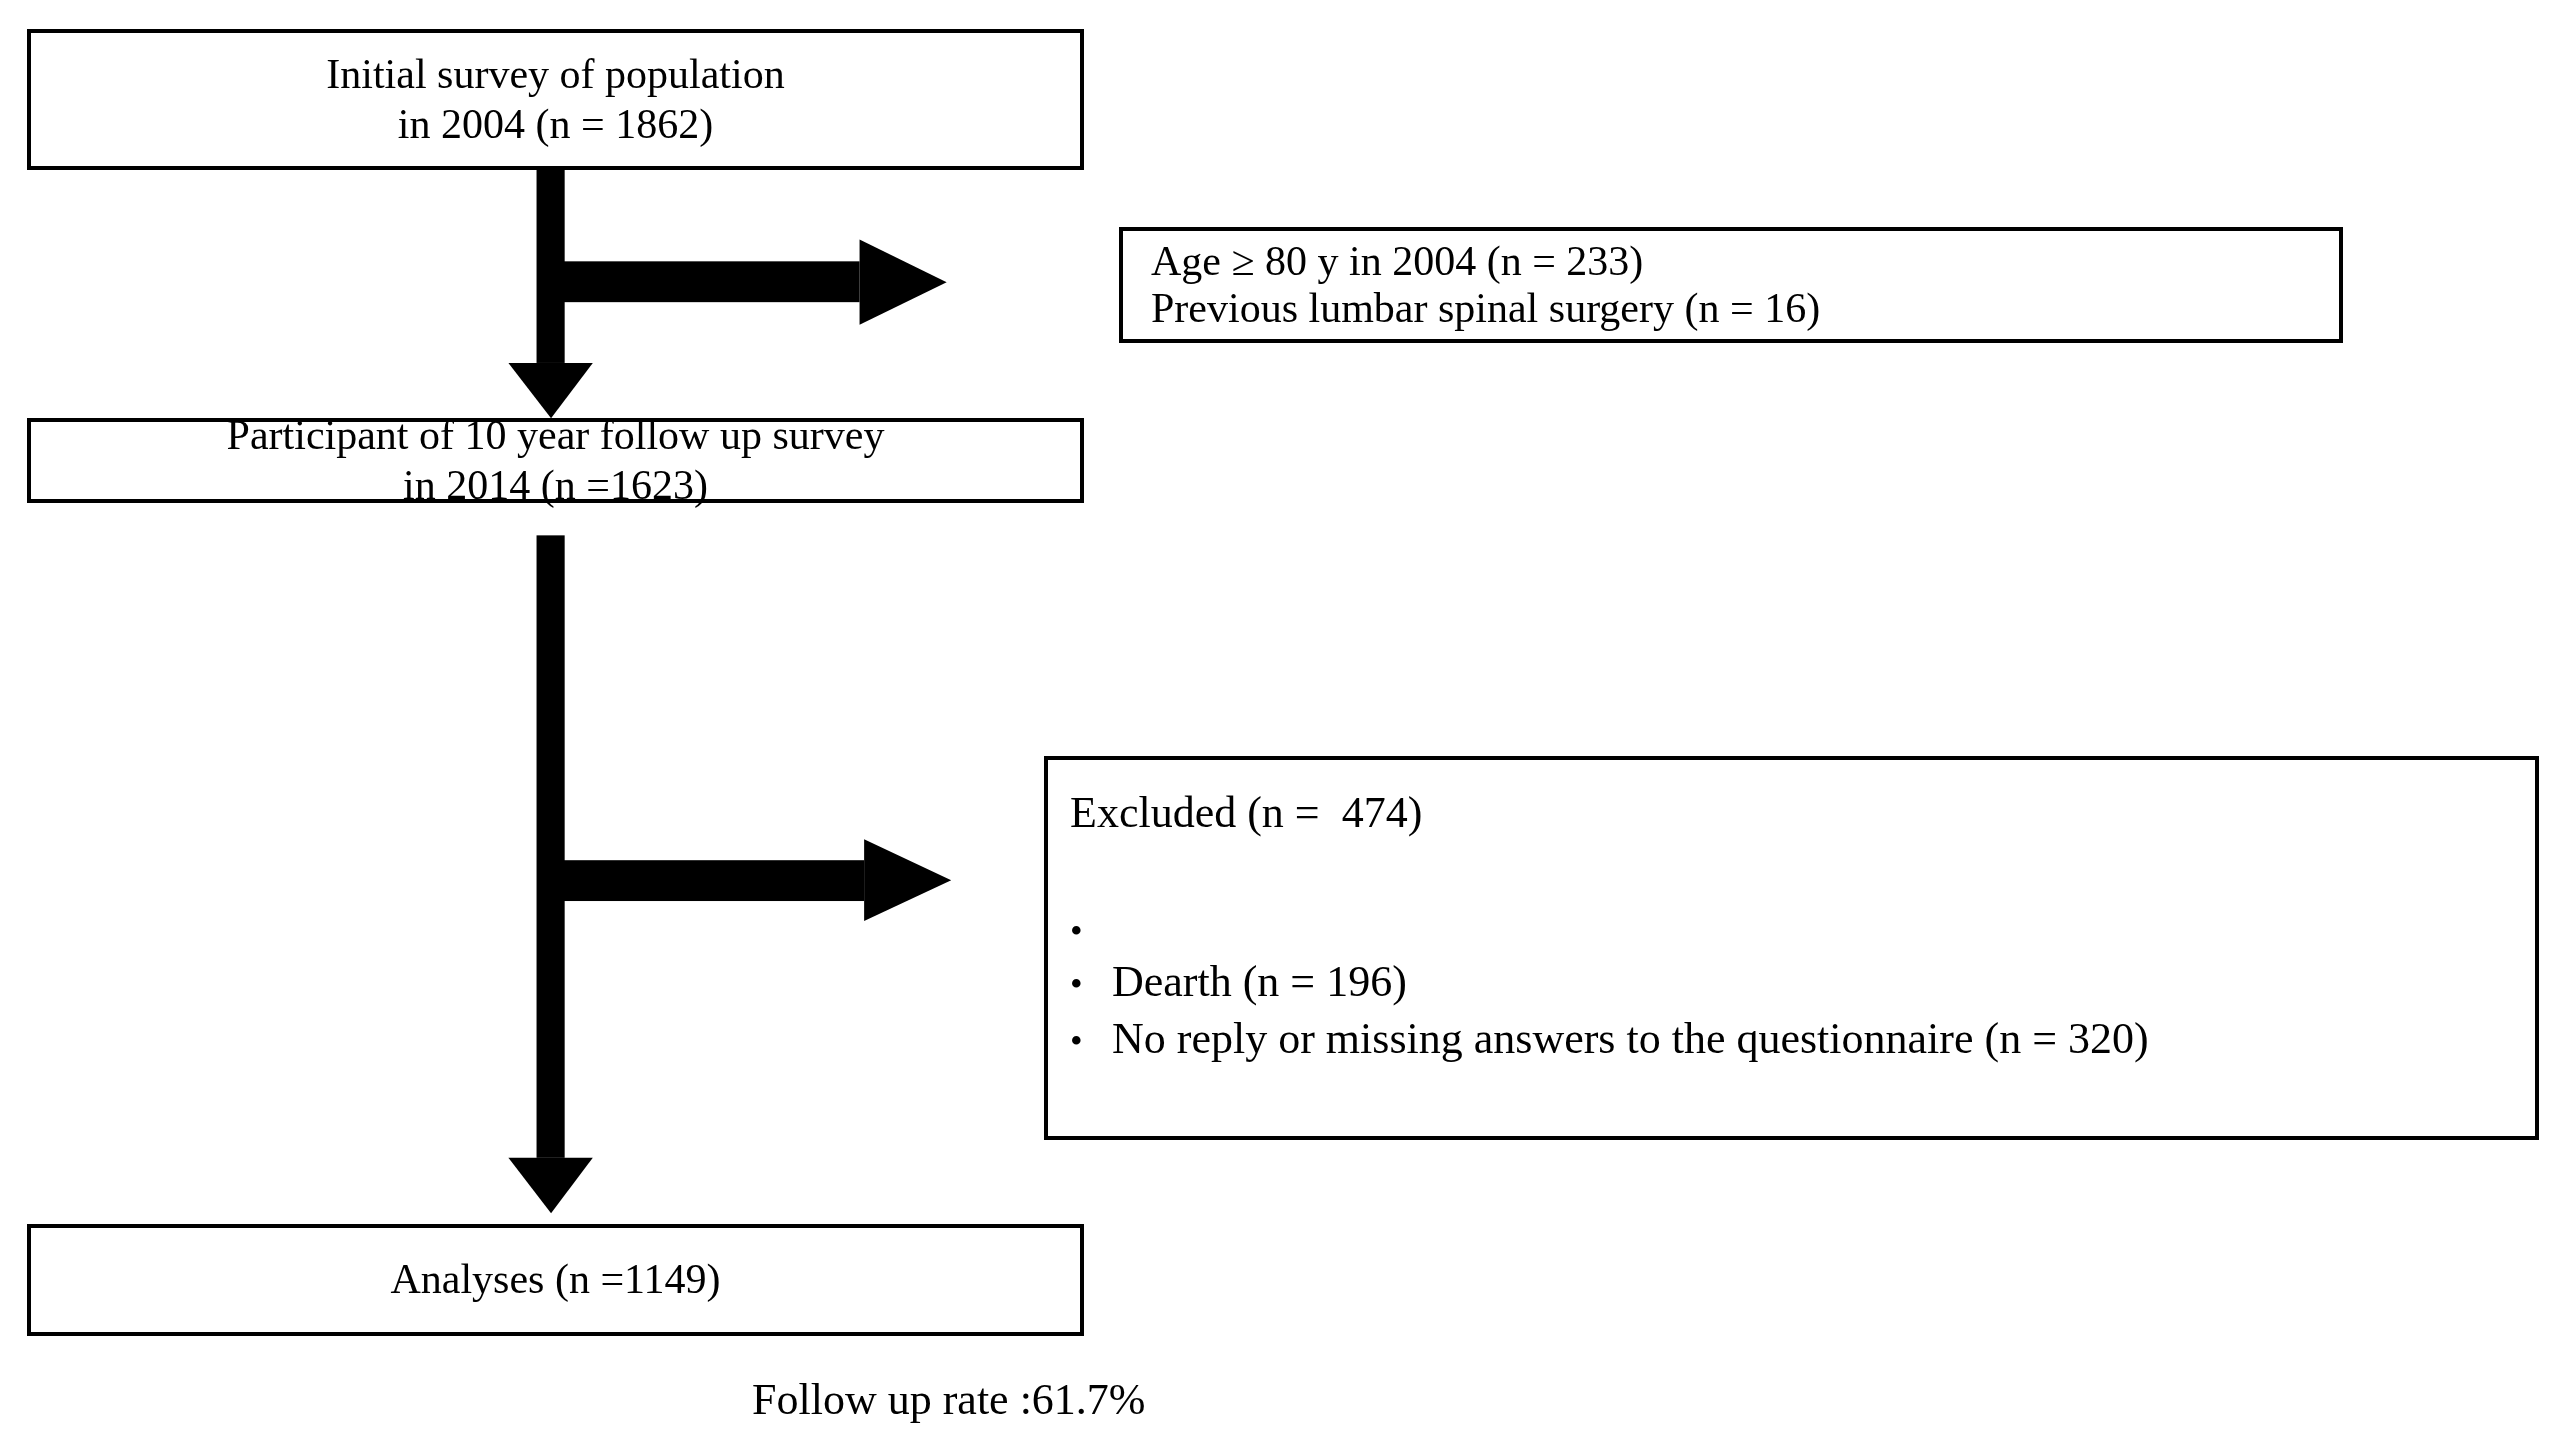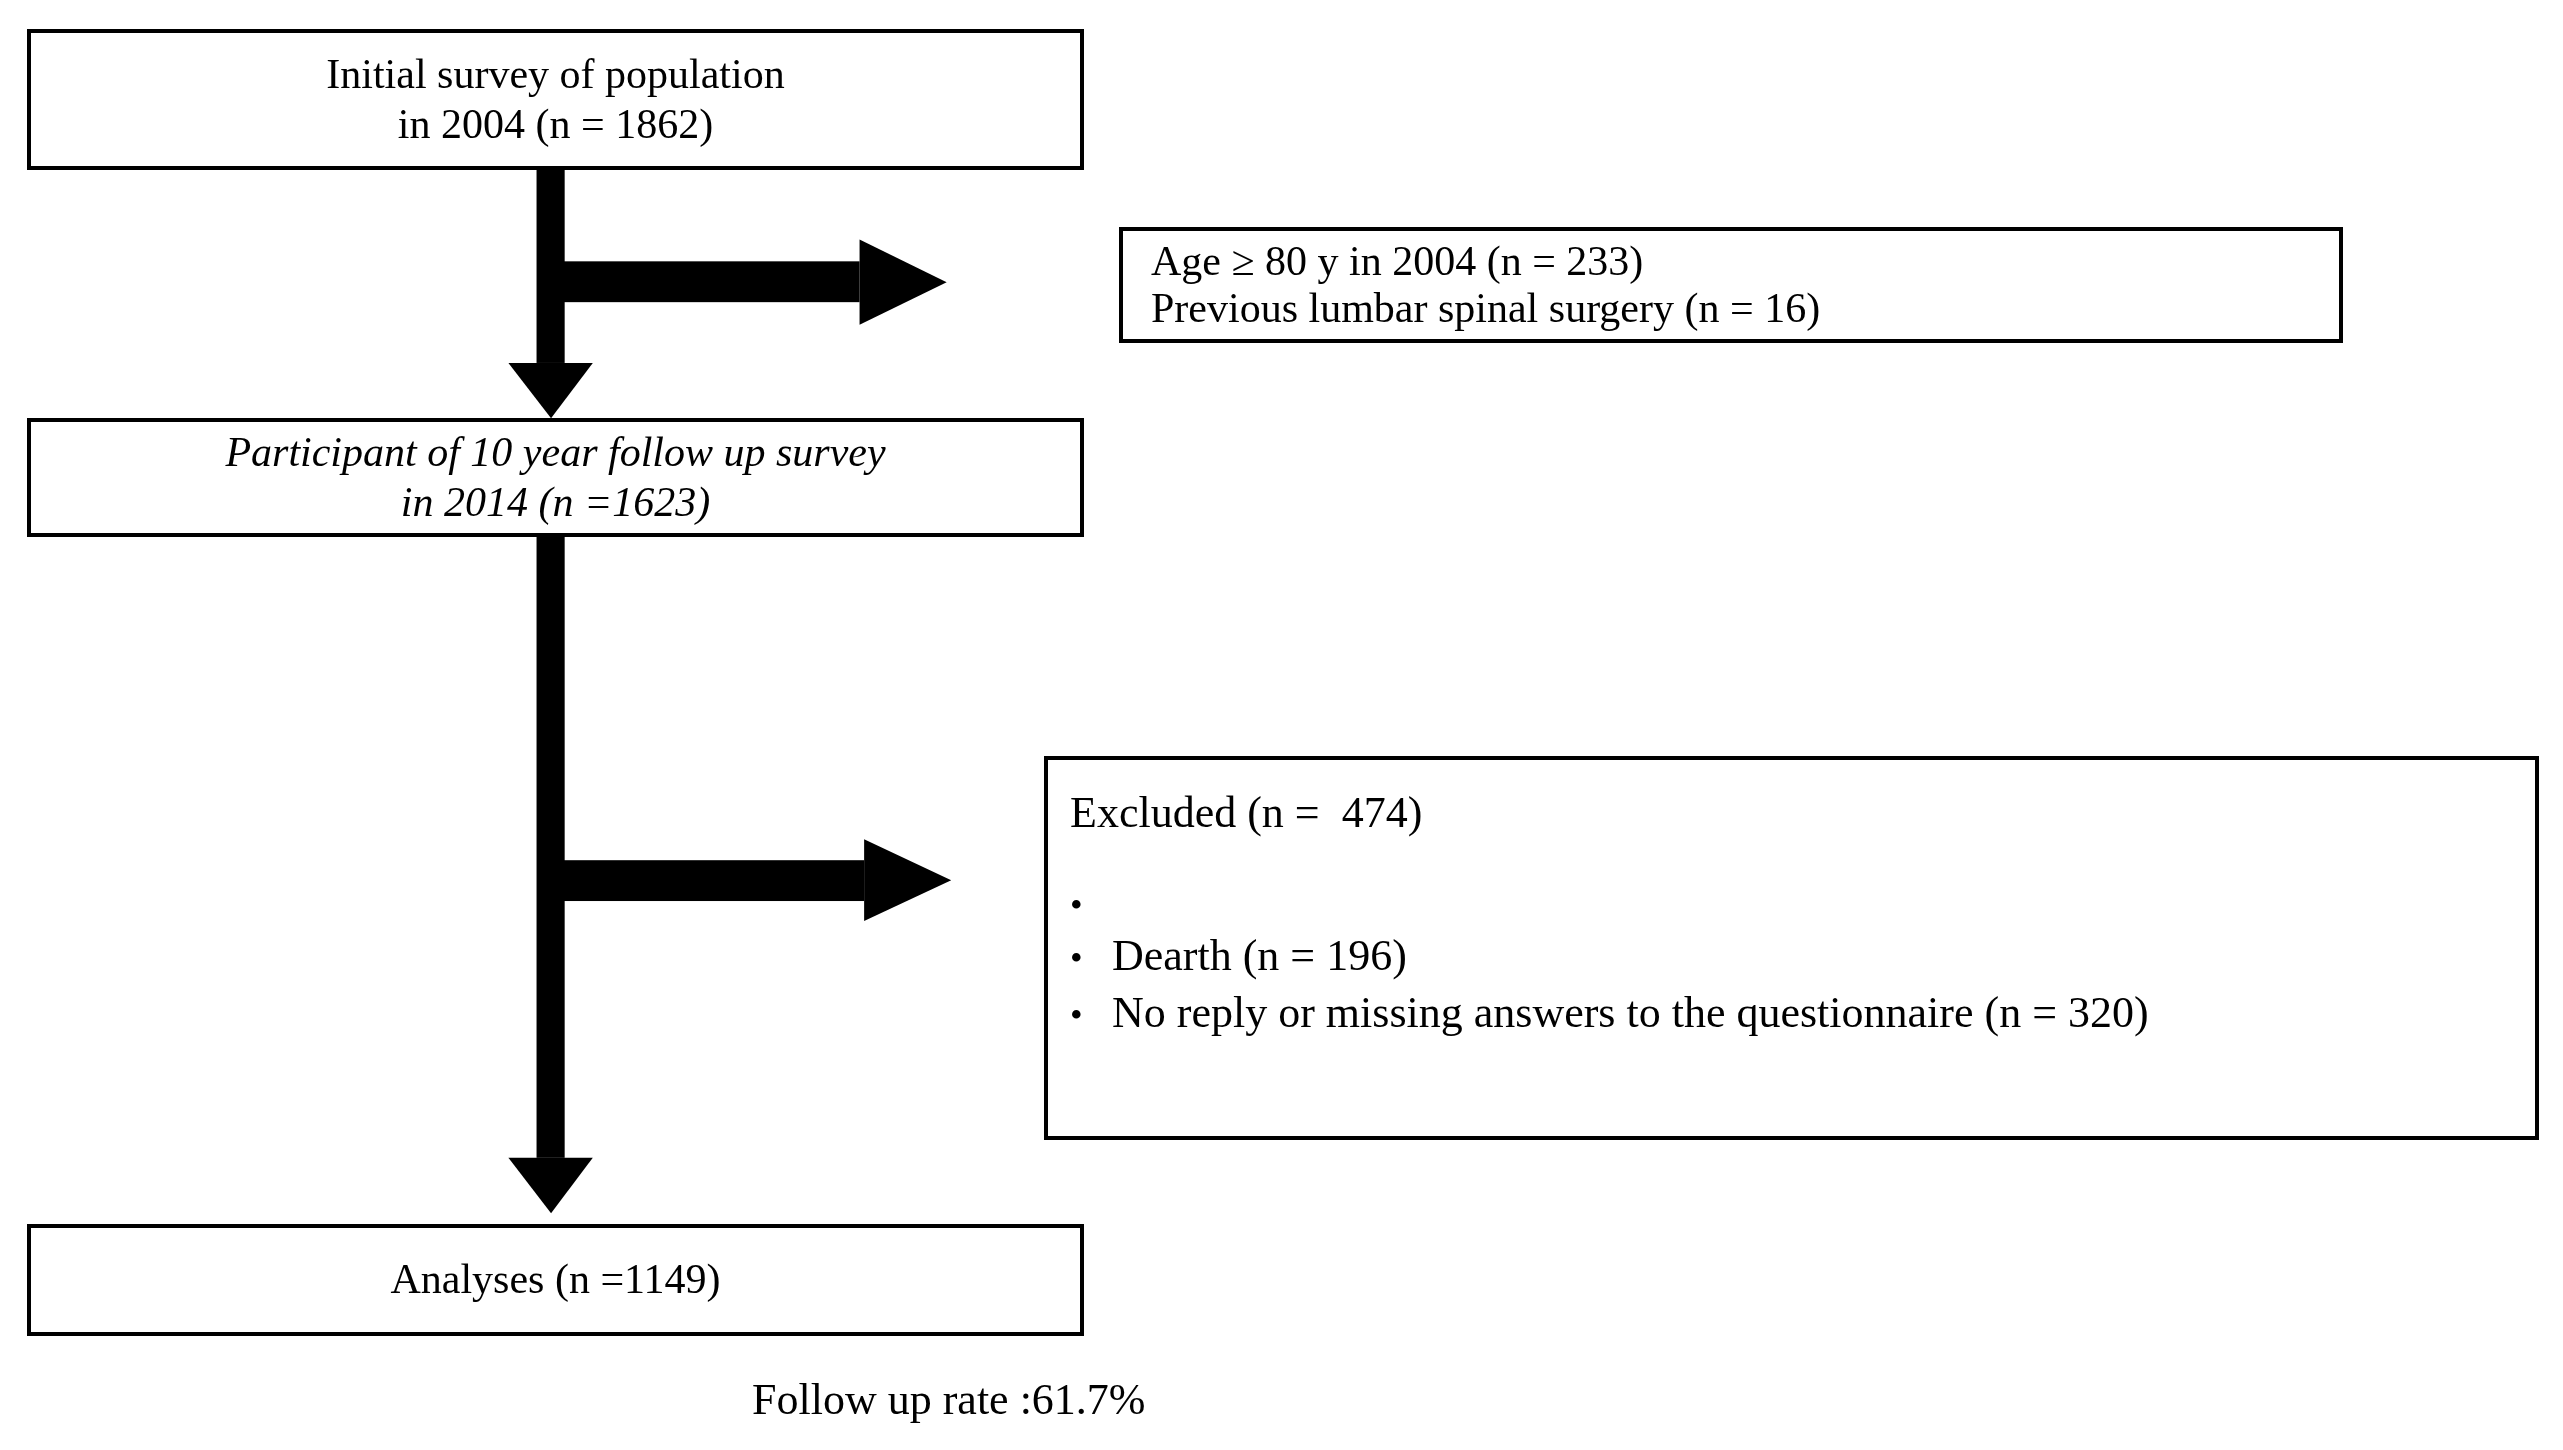--- a/index.html
+++ b/index.html
@@ -37,21 +37,21 @@
   }
 
   
   #box-initial-survey {
     left: 27px;  top: 29px;
     width: 1057px; height: 141px;
   }
   
   #box-followup-survey {
     left: 27px;  top: 418px;
-    width: 1057px; height: 119px; font-style: italic;
+    width: 1057px; height: 85px;
   }
   
   #box-analyses {
     left: 27px;  top: 1213px;
     width: 1057px; height: 112px; margin-top: 11px;
   }
   
   #box-exclusion-criteria {
     left: 1119px; top: 227px;
     width: 1224px; height: 116px;
@@ -70,21 +70,21 @@
     left: 1044px; top: 756px;
     width: 1495px; height: 384px;
     flex-direction: column;
     align-items: flex-start;
     justify-content: flex-start;
     padding: 29px 0 0 22px;
   }
   #excluded-heading {
     font-size: 44px;
     line-height: 1.1;
-    margin-bottom: 45px;
+    margin-bottom: 71px;
     white-space: pre;
   }
   .excluded-list {
     list-style: none;
     margin: 0;
     padding: 0;
   }
   .excluded-list li {
     font-size: 44px;
     line-height: 1.28;

